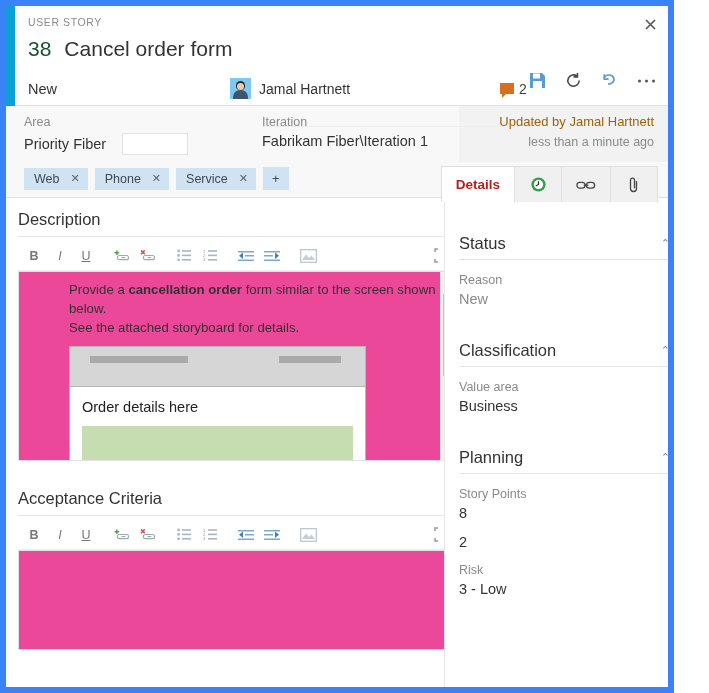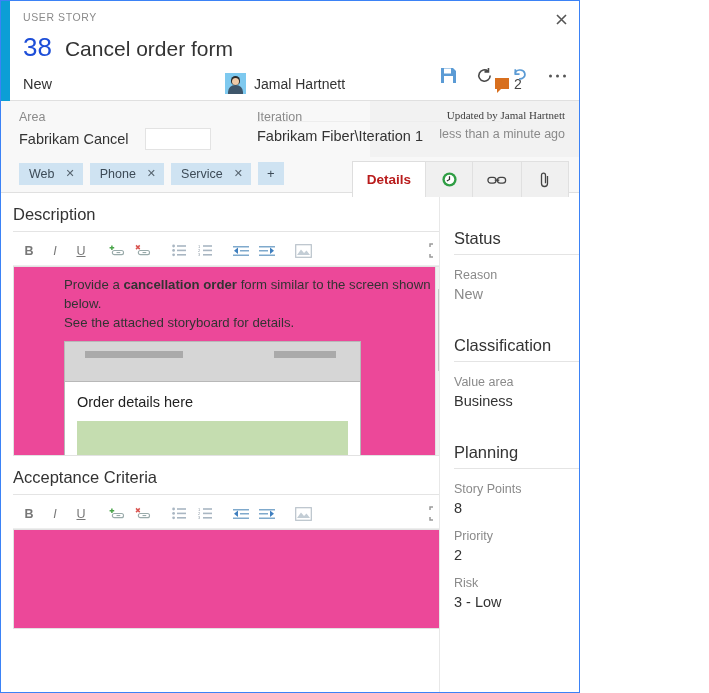--- a/index.html
+++ b/index.html
@@ -3,23 +3,23 @@
 <meta charset="utf-8">
 <style>
   * { box-sizing: border-box; }
   html, body {
     margin: 0; padding: 0;
     background: #ffffff;
     font-family: "Liberation Sans", sans-serif;
   }
   .screen {
     position: relative;
-    width: 580px; height: 693px;
+    width: 674px; height: 693px;
     background: #ffffff;
-    border: 1px solid #3b82f6;
+    border: 6px solid #3b82f6;
     overflow: hidden;
   }
 
   
   .header {
     position: relative;
     height: 100px;
     background: #ffffff;
     border-bottom: 1px solid #e0e0e0;
   }
@@ -36,21 +36,21 @@
   }
   .wi-type {
     position: absolute; left: 22px; top: 10px;
     font-size: 10.5px; letter-spacing: .6px;
     color: #8a8a8a; text-transform: uppercase;
   }
   .wi-titlerow {
     position: absolute; left: 22px; top: 31px;
     display: flex; align-items: baseline; gap: 13px;
   }
-  .wi-id { font-size: 26px; color: #1d4ed8; }
+  .wi-id { font-size: 21px; color: #14532d; }
   .wi-title { font-size: 21px; color: #333333; }
   .wi-meta {
     position: absolute; left: 22px; top: 72px; right: 10px;
     display: flex; align-items: center;
   }
   .wi-state { font-size: 14.5px; color: #333333; width: 202px; }
   .assignee { display: flex; align-items: center; gap: 8px; cursor: pointer; }
   .avatar {
     width: 21px; height: 21px; background: #7ec9ef;
     position: relative; overflow: hidden; flex: none;
@@ -113,21 +113,21 @@
   }
   .iter-underline {
     position: absolute; left: 256px; top: 20px; width: 245px;
     border-bottom: 1px solid #ededed;
   }
   .updated-box {
     position: absolute; right: 0; top: 0; width: 209px;
     padding: 8px 14px 0 0; text-align: right;
     background: #f2f2f2; height: 56px;
   }
-  .updated-by { font-size: 11px; color: #404040; cursor: pointer; font-family: Liberation Serif, serif; }
+  .updated-by { font-size: 13px; color: #a16207; cursor: pointer; }
   .updated-when { font-size: 12.5px; color: #8a8a8a; margin-top: 6px; }
   .tags-row {
     position: absolute; left: 18px; top: 61px;
     display: flex; align-items: center; gap: 7px;
   }
   .tag {
     display: flex; gap: 11px;
     background: #cfe3f2; color: #3d4b57;
     font-size: 12.5px; padding: 4px 8px 4px 10px;
     cursor: pointer;
@@ -327,21 +327,21 @@
   <div class="class-strip">
 
     <div class="updated-box">
       <div class="updated-by">Updated by Jamal Hartnett</div>
       <div class="updated-when">less than a minute ago</div>
     </div>
 
     <div class="field-area">
       <div class="field-label">Area</div>
       <div class="field-value-row">
-        <span class="field-value">Fabrikam Cancel</span>
+        <span class="field-value">Priority Fiber</span>
         <span class="field-input-box"></span>
       </div>
     </div>
 
     <div class="iter-underline"></div>
     <div class="field-iter">
       <div class="field-label">Iteration</div>
       <div class="field-value">Fabrikam Fiber\Iteration 1</div>
     </div>
 
@@ -485,21 +485,21 @@
           </div>
         </div>
 
         <div class="scrollbar">
           <div class="sb-arrow">⌃</div>
           <div class="sb-thumb"></div>
           <div class="sb-arrow down">⌄</div>
         </div>
       </div>
 
-      <div class="section-head" style="margin-top:12px;text-align:right;">
+      <div class="section-head" style="margin-top:28px;text-align:right;">
         <span class="section-title">Acceptance Criteria</span>
         <span class="chevron-up">⌃</span>
       </div>
 
       <div class="rte-toolbar">
         <span class="tb-btn" style="font-weight:bold;color:#777;">B</span>
         <span class="tb-btn" style="font-style:italic;color:#777;">I</span>
         <span class="tb-btn" style="text-decoration:underline;color:#777;">U</span>
         <span class="tb-gap"></span>
         <span class="tb-btn">
@@ -604,21 +604,20 @@
       <div class="r-section">
         <div class="r-head">
           <span class="r-title">Planning</span>
           <span class="chevron-up">⌃</span>
         </div>
         <div class="r-field">
           <div class="r-label">Story Points</div>
           <div class="r-value">8</div>
         </div>
         <div class="r-field">
-          <div class="r-label">Priority</div>
           <div class="r-value">2</div>
         </div>
         <div class="r-field">
           <div class="r-label">Risk</div>
           <div class="r-value">3 - Low</div>
         </div>
       </div>
 
     </div>
   </div>

